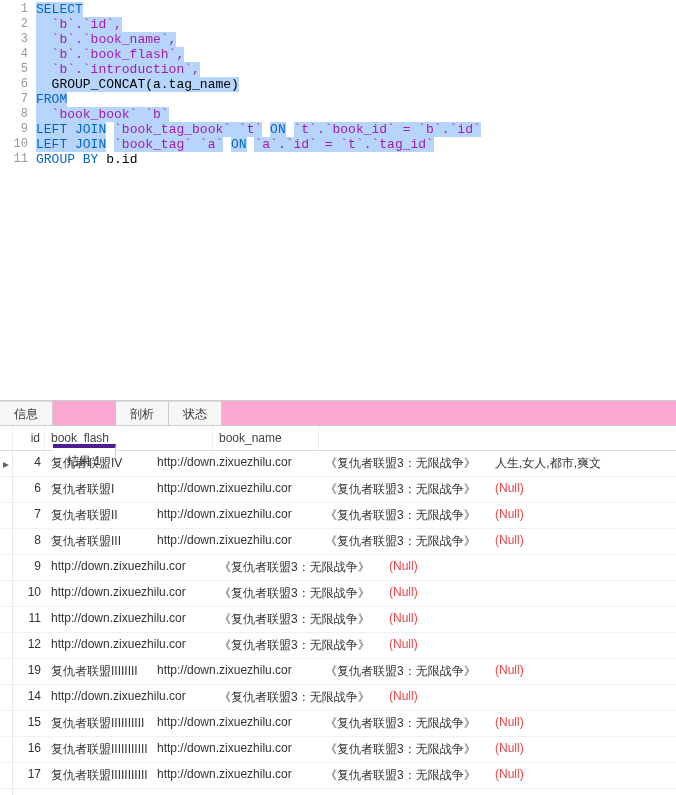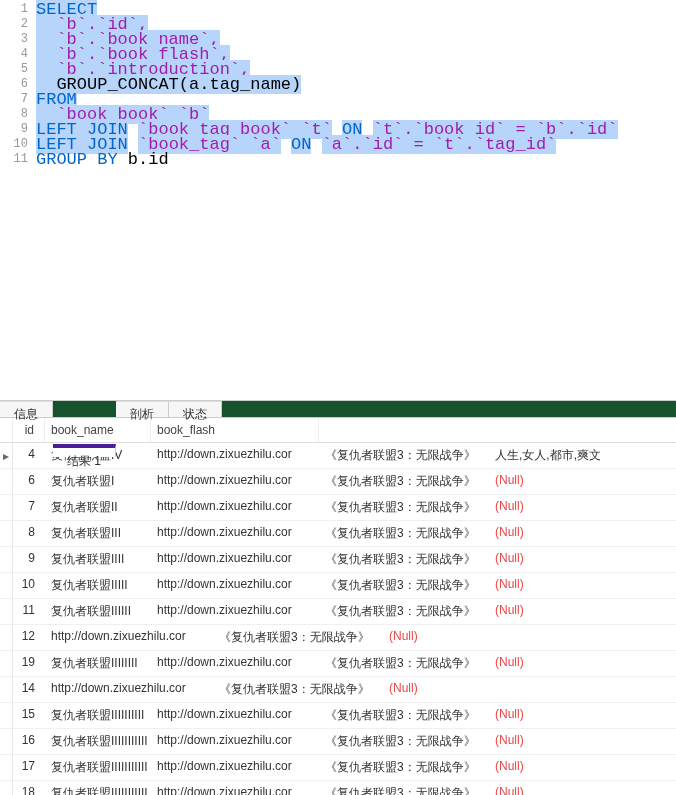--- a/index.html
+++ b/index.html
@@ -1,34 +1,34 @@
 <!DOCTYPE html>
 <html><head>
 <meta charset="utf-8">
 <style>
 * { margin: 0; padding: 0; box-sizing: border-box; }
 body { font-family: "Microsoft YaHei", "Segoe UI", Arial, sans-serif; font-size: 12px; background: #fff; width: 676px; }
 .editor { display: flex; background: #fff; height: 400px; overflow: hidden; }
 .gutter { width: 36px; background: #fff; color: #999; text-align: right; padding-right: 8px; padding-top: 2px; user-select: none; }
 .gutter div { height: 15px; line-height: 15px; font-family: Consolas, "Courier New", monospace; font-size: 12px; }
-.code { flex: 1; padding-top: 2px; font-family: Consolas, "Courier New", monospace; font-size: 17px; white-space: pre; line-height: 15px; }
+.code { flex: 1; padding-top: 2px; font-family: Consolas, "Courier New", monospace; font-size: 13px; white-space: pre; line-height: 15px; }
 .code div { height: 15px; }
 .kw { color: #0066cc; }
 .str { color: #a21caf; }
 .sel { background: #b7d5fb; }
-.tabs { display: flex; border-top: 1px solid #ccc; border-bottom: 1px solid #ccc; background: #14532d; height: 18px; }
+.tabs { display: flex; border-top: 1px solid #ccc; border-bottom: 1px solid #ccc; background: #f9a8d4; height: 26px; }
 .tab { padding: 4px 14px; font-size: 12px; color: #333; border-right: 1px solid #ccc; cursor: pointer; background: #f6f6f6; border-top: 1px solid #ddd; }
 .tab.active { background: #fff; border-top: 4px solid #4c1d95; position: relative; top: -1px; padding-top: 5px; margin-top: 44px; }
 .grid { background: #fff; }
 .header-row { display: flex; border-bottom: 1px solid #ddd; background: #fff; }
 .header-cell { padding: 5px 6px; color: #444; font-size: 12px; overflow: hidden; white-space: nowrap; }
 .data-row { display: flex; border-bottom: 1px solid #f0f0f0; }
 .data-cell { padding: 4px 6px; font-size: 12px; color: #333; overflow: hidden; white-space: nowrap; }
 .col-marker { width: 12px; border-right: 1px solid #e8e8e8; }
-.col-id { width: 32px; text-align: right; padding-right: 10px; }
+.col-id { width: 32px; text-align: right; padding-right: 4px; }
 .col-name { width: 106px; }
 .col-flash { width: 168px; }
 .col-intro { width: 170px; }
 .col-concat { width: 176px; }
 .null { color: #ef4444; }
 .pointer { width: 12px; display:flex; align-items:center; justify-content:center; color:#666; }
 .hdr-sep { border-right: 1px solid #eee; }
 </style>
 </head>
 <body>
@@ -54,22 +54,22 @@
     <div class="tab">信息</div>
     <div class="tab active">结果 1</div>
     <div class="tab">剖析</div>
     <div class="tab">状态</div>
   </div>
 
 <div class="grid">
   <div class="header-row" id="header-row">
       <div class="header-cell col-marker hdr-sep"></div>
       <div class="header-cell hdr-sep col-id">id</div>
+      <div class="header-cell hdr-sep col-flash">book_flash</div>
       <div class="header-cell hdr-sep col-name">book_name</div>
-      <div class="header-cell hdr-sep col-flash">book_flash</div>
     </div>
   <div id="grid-body">
       <div class="data-row">
         <div class="data-cell pointer col-marker">▸</div>
         <div class="data-cell col-id">4</div>
         <div class="data-cell col-name">复仇者联盟IV</div>
         <div class="data-cell col-flash">http://down.zixuezhilu.cor</div>
         <div class="data-cell col-intro">《复仇者联盟3：无限战争》</div>
         <div class="data-cell col-concat">人生,女人,都市,爽文</div>
       </div>
@@ -93,37 +93,34 @@
         <div class="data-cell pointer col-marker"></div>
         <div class="data-cell col-id">8</div>
         <div class="data-cell col-name">复仇者联盟III</div>
         <div class="data-cell col-flash">http://down.zixuezhilu.cor</div>
         <div class="data-cell col-intro">《复仇者联盟3：无限战争》</div>
         <div class="data-cell col-concat null">(Null)</div>
       </div>
       <div class="data-row">
         <div class="data-cell pointer col-marker"></div>
         <div class="data-cell col-id">9</div>
-        <div class="data-cell col-name">复仇者联盟IIII</div>
         <div class="data-cell col-flash">http://down.zixuezhilu.cor</div>
         <div class="data-cell col-intro">《复仇者联盟3：无限战争》</div>
         <div class="data-cell col-concat null">(Null)</div>
       </div>
       <div class="data-row">
         <div class="data-cell pointer col-marker"></div>
         <div class="data-cell col-id">10</div>
-        <div class="data-cell col-name">复仇者联盟IIIII</div>
         <div class="data-cell col-flash">http://down.zixuezhilu.cor</div>
         <div class="data-cell col-intro">《复仇者联盟3：无限战争》</div>
         <div class="data-cell col-concat null">(Null)</div>
       </div>
       <div class="data-row">
         <div class="data-cell pointer col-marker"></div>
         <div class="data-cell col-id">11</div>
-        <div class="data-cell col-name">复仇者联盟IIIIII</div>
         <div class="data-cell col-flash">http://down.zixuezhilu.cor</div>
         <div class="data-cell col-intro">《复仇者联盟3：无限战争》</div>
         <div class="data-cell col-concat null">(Null)</div>
       </div>
       <div class="data-row">
         <div class="data-cell pointer col-marker"></div>
         <div class="data-cell col-id">12</div>
         <div class="data-cell col-flash">http://down.zixuezhilu.cor</div>
         <div class="data-cell col-intro">《复仇者联盟3：无限战争》</div>
         <div class="data-cell col-concat null">(Null)</div>

